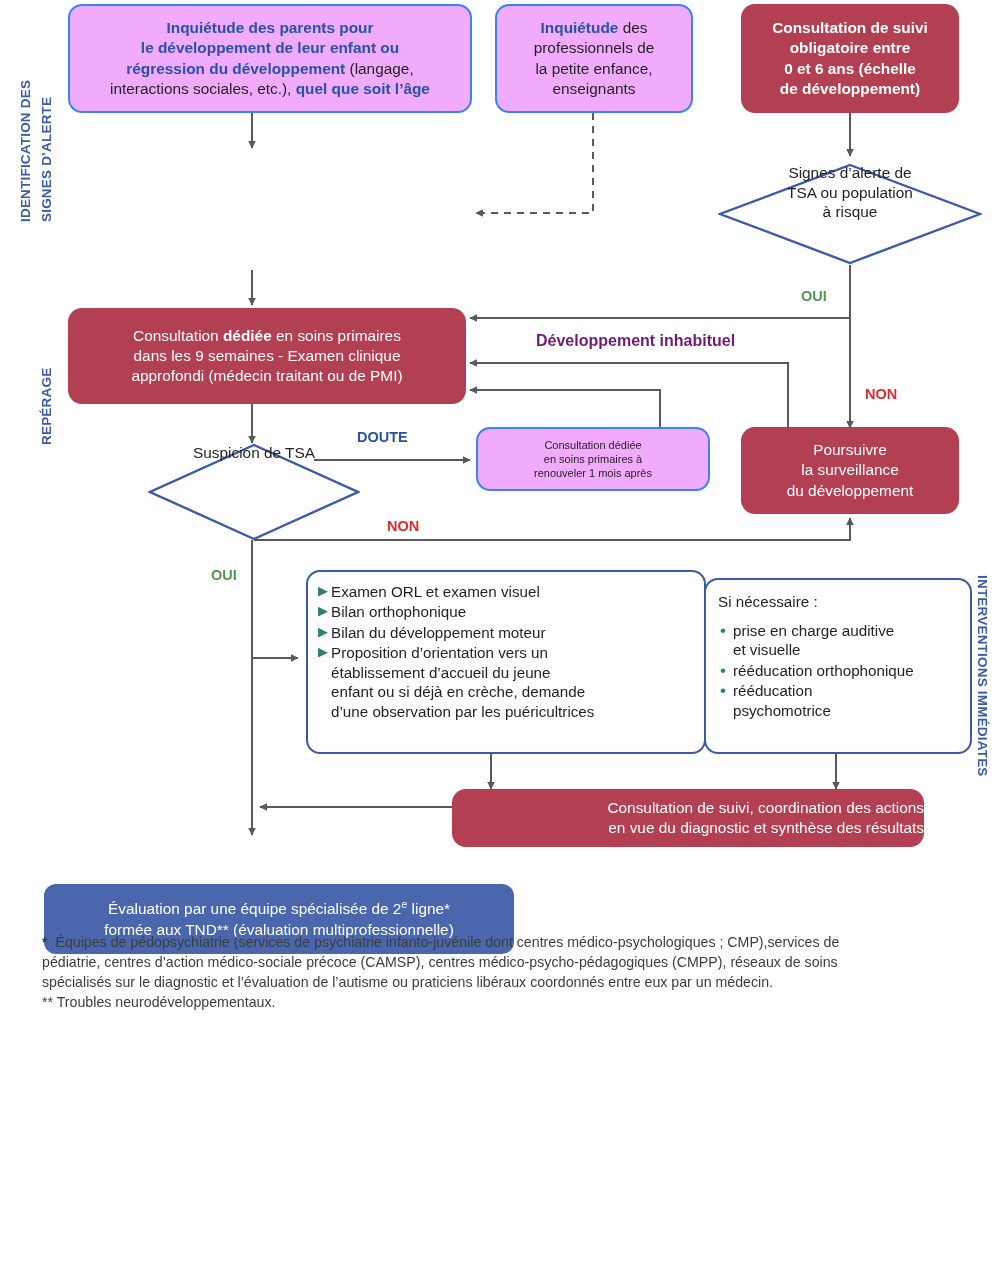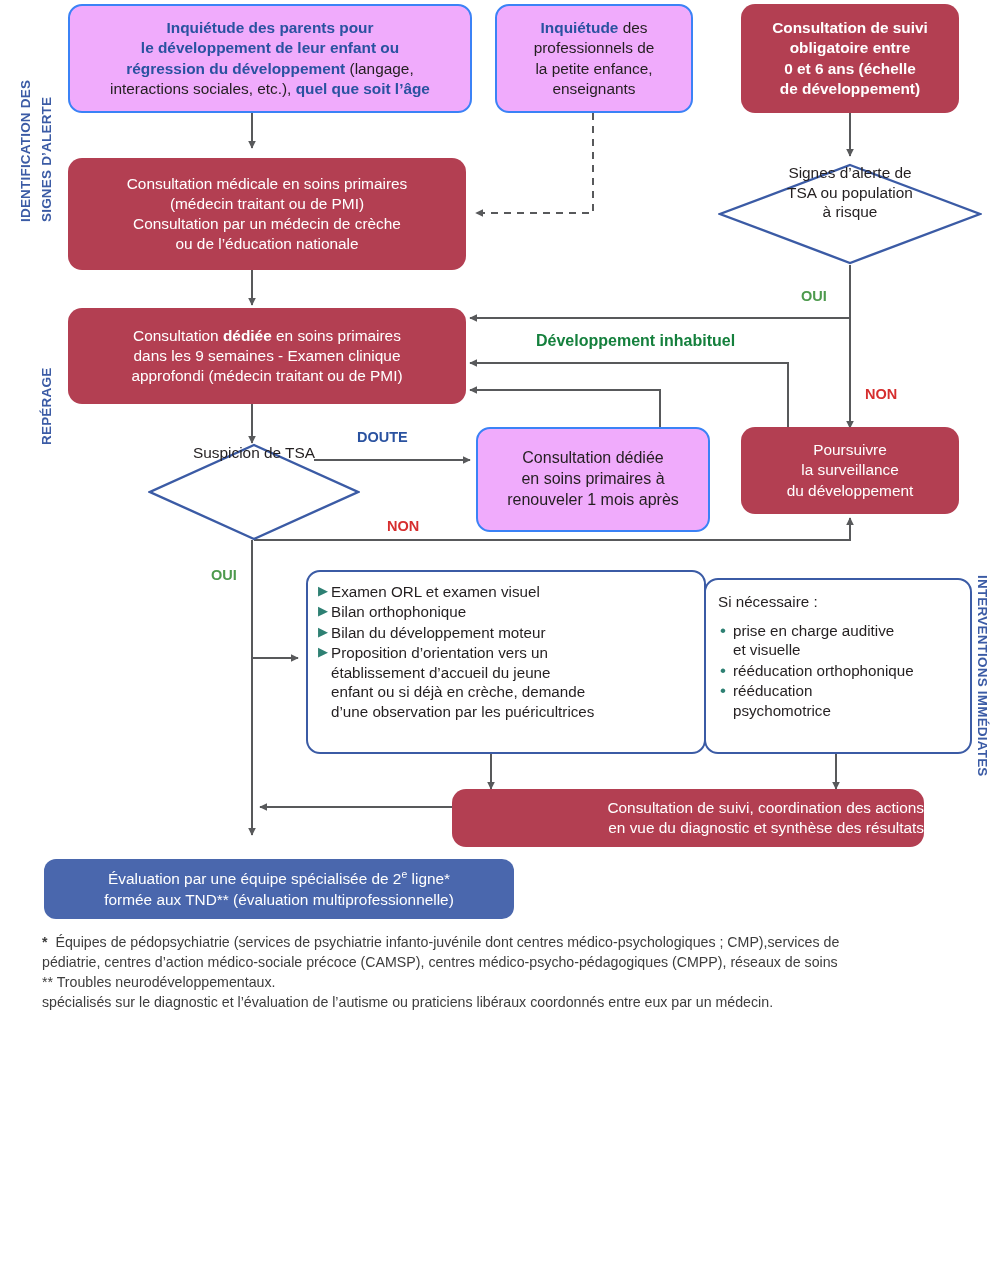--- a/index.html
+++ b/index.html
@@ -71,21 +71,21 @@
   .rot-right { transform: rotate(90deg);  transform-origin: left top; }
 
   .edge-label {
     position:absolute;
     font-weight:bold;
     white-space:nowrap;
   }
   .lbl-oui  { color:#4d9a4d; }
   .lbl-non  { color:#d62e2e; }
   .lbl-doute{ color:#2a52a0; }
-  .lbl-dev  { color:#15803d; }
+  .lbl-dev  { color:#701a75; }
 
   .list-node {
     position:absolute;
     border:2px solid #3b5ba5;
     border-radius:14px;
     background:#fff;
     padding: 10px 12px 10px 10px;
   }
   .li {
     display:flex;
@@ -204,26 +204,20 @@
     <div>enseignants</div>
   </div>
 
   <div class="node node-red" style="left:741px; top:4px; width:218px; height:109px; font-size:15.4px;font-weight:bold;">
     <div>Consultation de suivi</div>
     <div>obligatoire entre</div>
     <div>0 et 6 ans (échelle</div>
     <div>de développement)</div>
   </div>
 
-  <div class="node node-red" style="left:68px; top:158px; width:398px; height:112px; font-size:15.4px;">
-    <div>Consultation médicale en soins primaires</div>
-    <div>(médecin traitant ou de PMI)</div>
-    <div>Consultation par un médecin de crèche</div>
-    <div>ou de l’éducation nationale</div>
-  </div>
 
   <div class="diamond" style="left:718px; top:163px; width:264px; height:102px;">
     <svg class="dshape" viewBox="0 0 264 102" preserveAspectRatio="none">
       <polygon points="132,2 262,51 132,100 2,51" fill="#ffffff" stroke="#3b5ba5" stroke-width="2.4" vector-effect="non-scaling-stroke"></polygon>
     </svg>
     <div class="dlabel" style="font-size:15.4px;">
       <div>Signes d’alerte de</div>
       <div>TSA ou population</div>
       <div>à risque</div>
     </div>
@@ -248,21 +242,21 @@
     </svg>
     <div class="dlabel" style="font-size:15.4px;">
       <div>Suspicion de TSA</div>
     </div>
   </div>
 
   <div class="edge-label lbl-doute" style="left:357px; top:429px; font-size:14.5px;">DOUTE</div>
   <div class="edge-label lbl-non" style="left:387px; top:518px; font-size:14.5px;">NON</div>
   <div class="edge-label lbl-oui" style="left:211px; top:567px; font-size:14.5px;">OUI</div>
 
-  <div class="node node-blue" style="left:476px; top:427px; width:234px; height:105px; font-size:16px;">
+  <div class="node node-blue" style="left:476px; top:427px; width:234px; height:64px; font-size:11px;">
     <div>Consultation dédiée</div>
     <div>en soins primaires à</div>
     <div>renouveler 1 mois après</div>
   </div>
 
   <div class="node node-red" style="left:741px; top:427px; width:218px; height:87px; font-size:15.4px;">
     <div>Poursuivre</div>
     <div>la surveillance</div>
     <div>du développement</div>
   </div>
@@ -311,29 +305,29 @@
         <span>psychomotrice</span>
       </span>
     </div>
   </div>
 
   <div class="node node-red" style="left:452px; top:789px; width:472px; height:58px; font-size:15.4px;align-items:flex-end;">
     <div>Consultation de suivi, coordination des actions</div>
     <div>en vue du diagnostic et synthèse des résultats</div>
   </div>
 
-  <div class="node node-bluefill" style="left:44px; top:859px; width:470px; height:60px; font-size:15.4px;">
+  <div class="node node-bluefill" style="left:44px; top:884px; width:470px; height:70px; font-size:15.4px;">
     <div>
       <span>Évaluation par une équipe spécialisée de 2</span><sup style="font-size:0.68em;">e</sup><span> ligne*</span>
     </div>
     <div>formée aux TND** (évaluation multiprofessionnelle)</div>
   </div>
 
   <div class="footnote" style="left:42px; top:932px; width:928px; font-size:14.2px;">
     <div>
       <span class="fn-star">*</span>&nbsp;&nbsp;<span>Équipes de pédopsychiatrie (services de psychiatrie infanto-juvénile dont centres médico-psychologiques ; CMP),services de</span>
     </div>
     <div>pédiatrie, centres d’action médico-sociale précoce (CAMSP), centres médico-psycho-pédagogiques (CMPP), réseaux de soins</div>
+    <div>spécialisés sur le diagnostic et l’évaluation de l’autisme ou praticiens libéraux coordonnés entre eux par un médecin.</div>
     <div>** Troubles neurodéveloppementaux.</div>
-    <div>spécialisés sur le diagnostic et l’évaluation de l’autisme ou praticiens libéraux coordonnés entre eux par un médecin.</div>
   </div>
 
 </div>
 
 </body></html>

